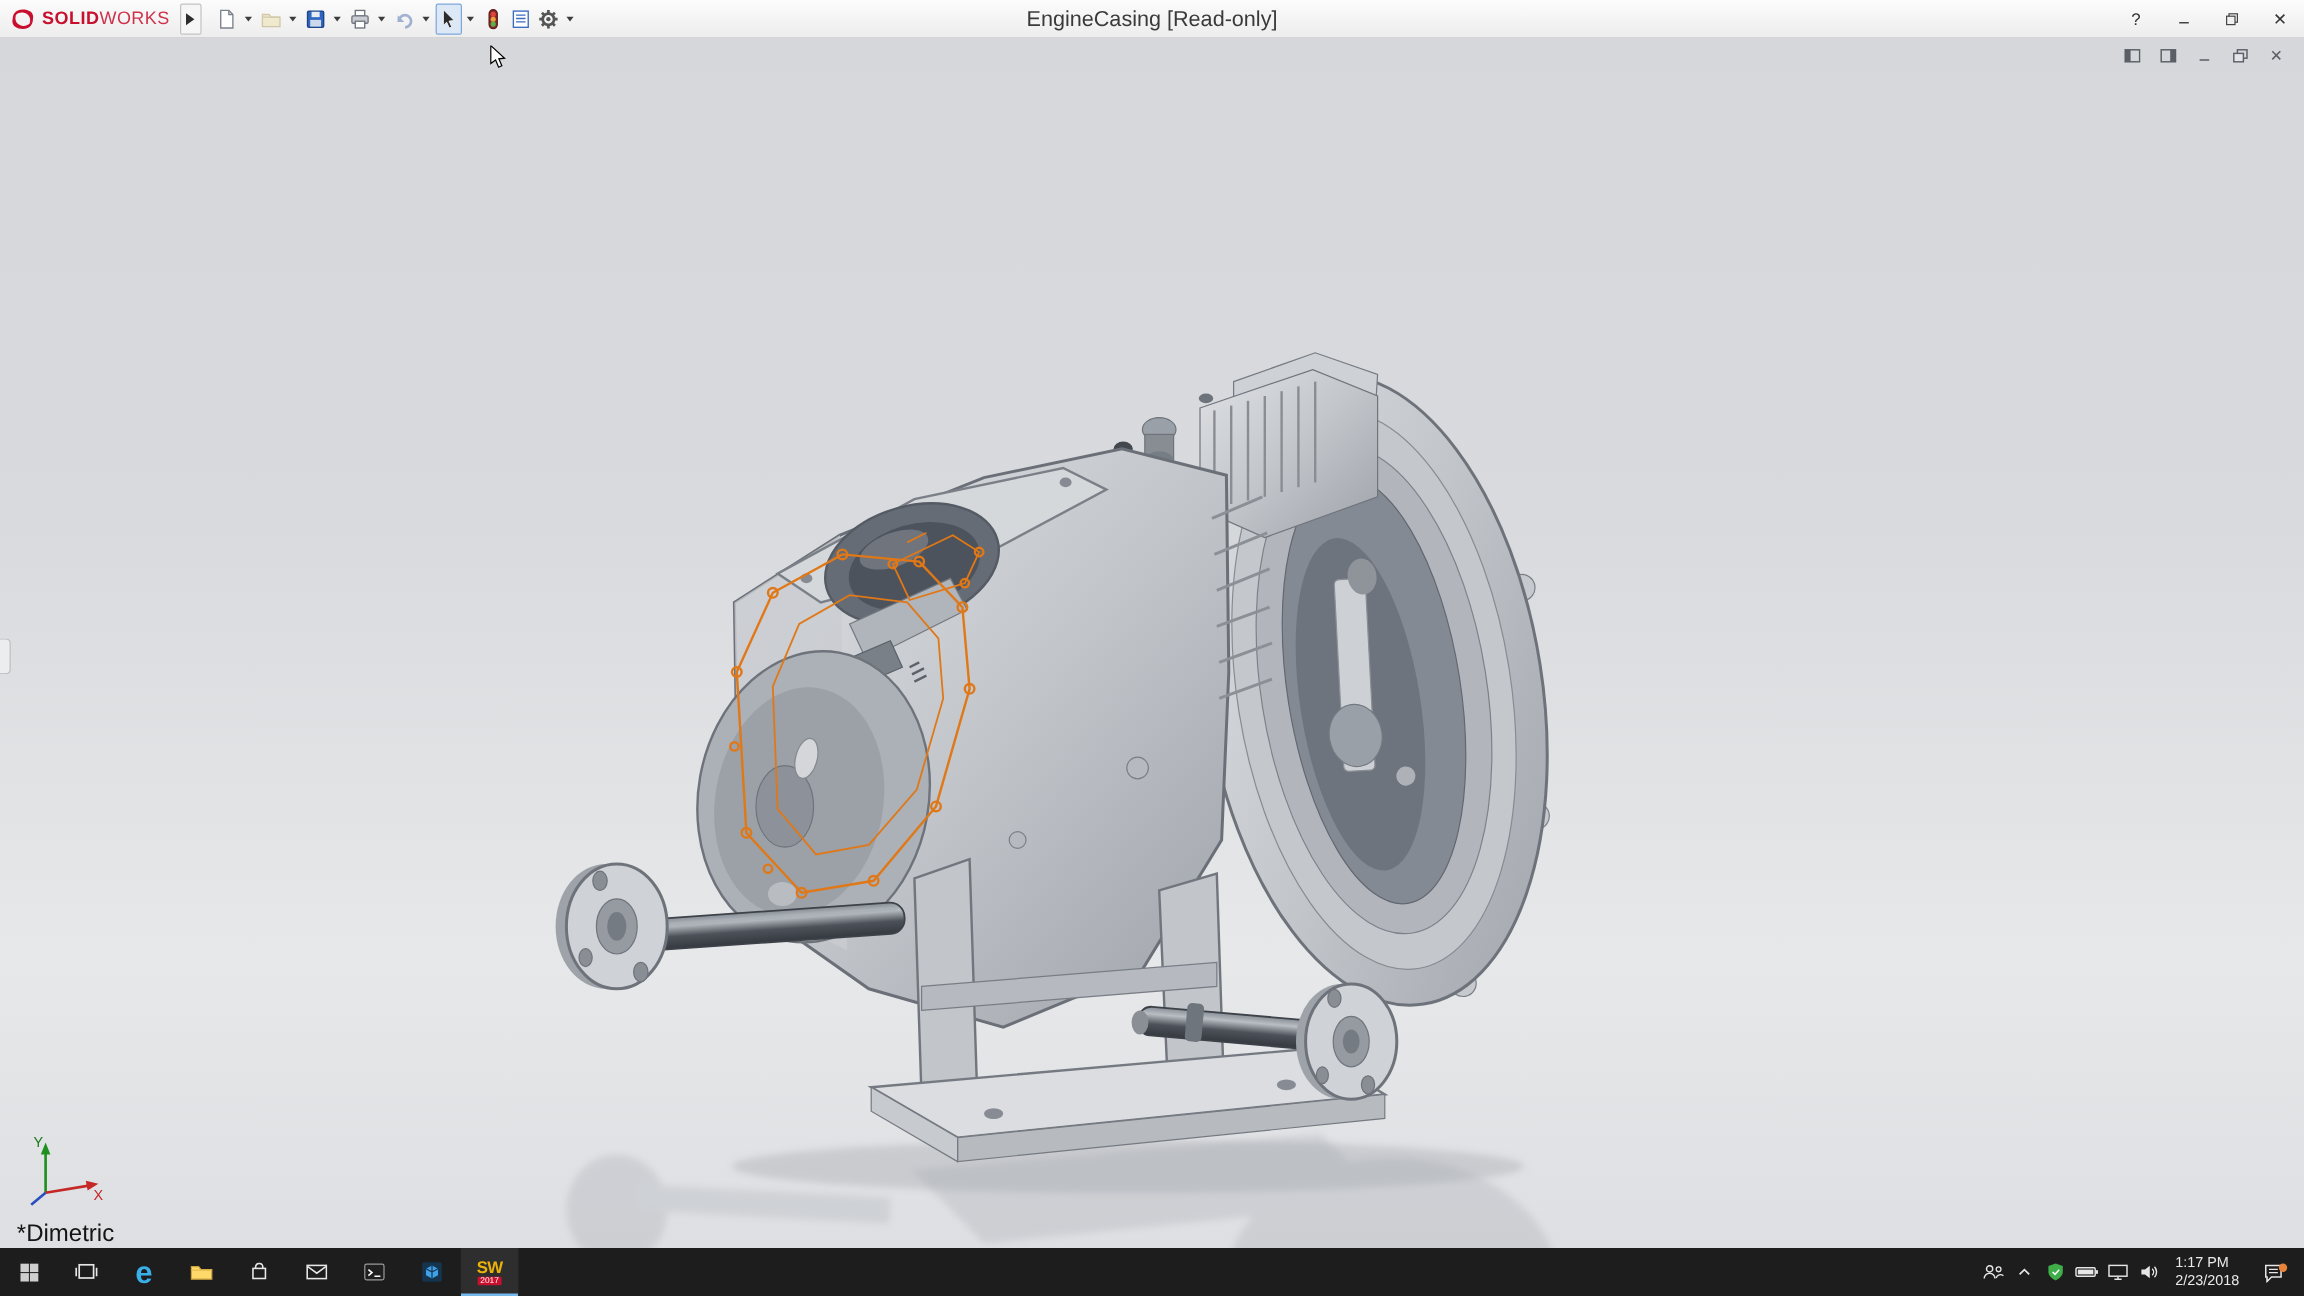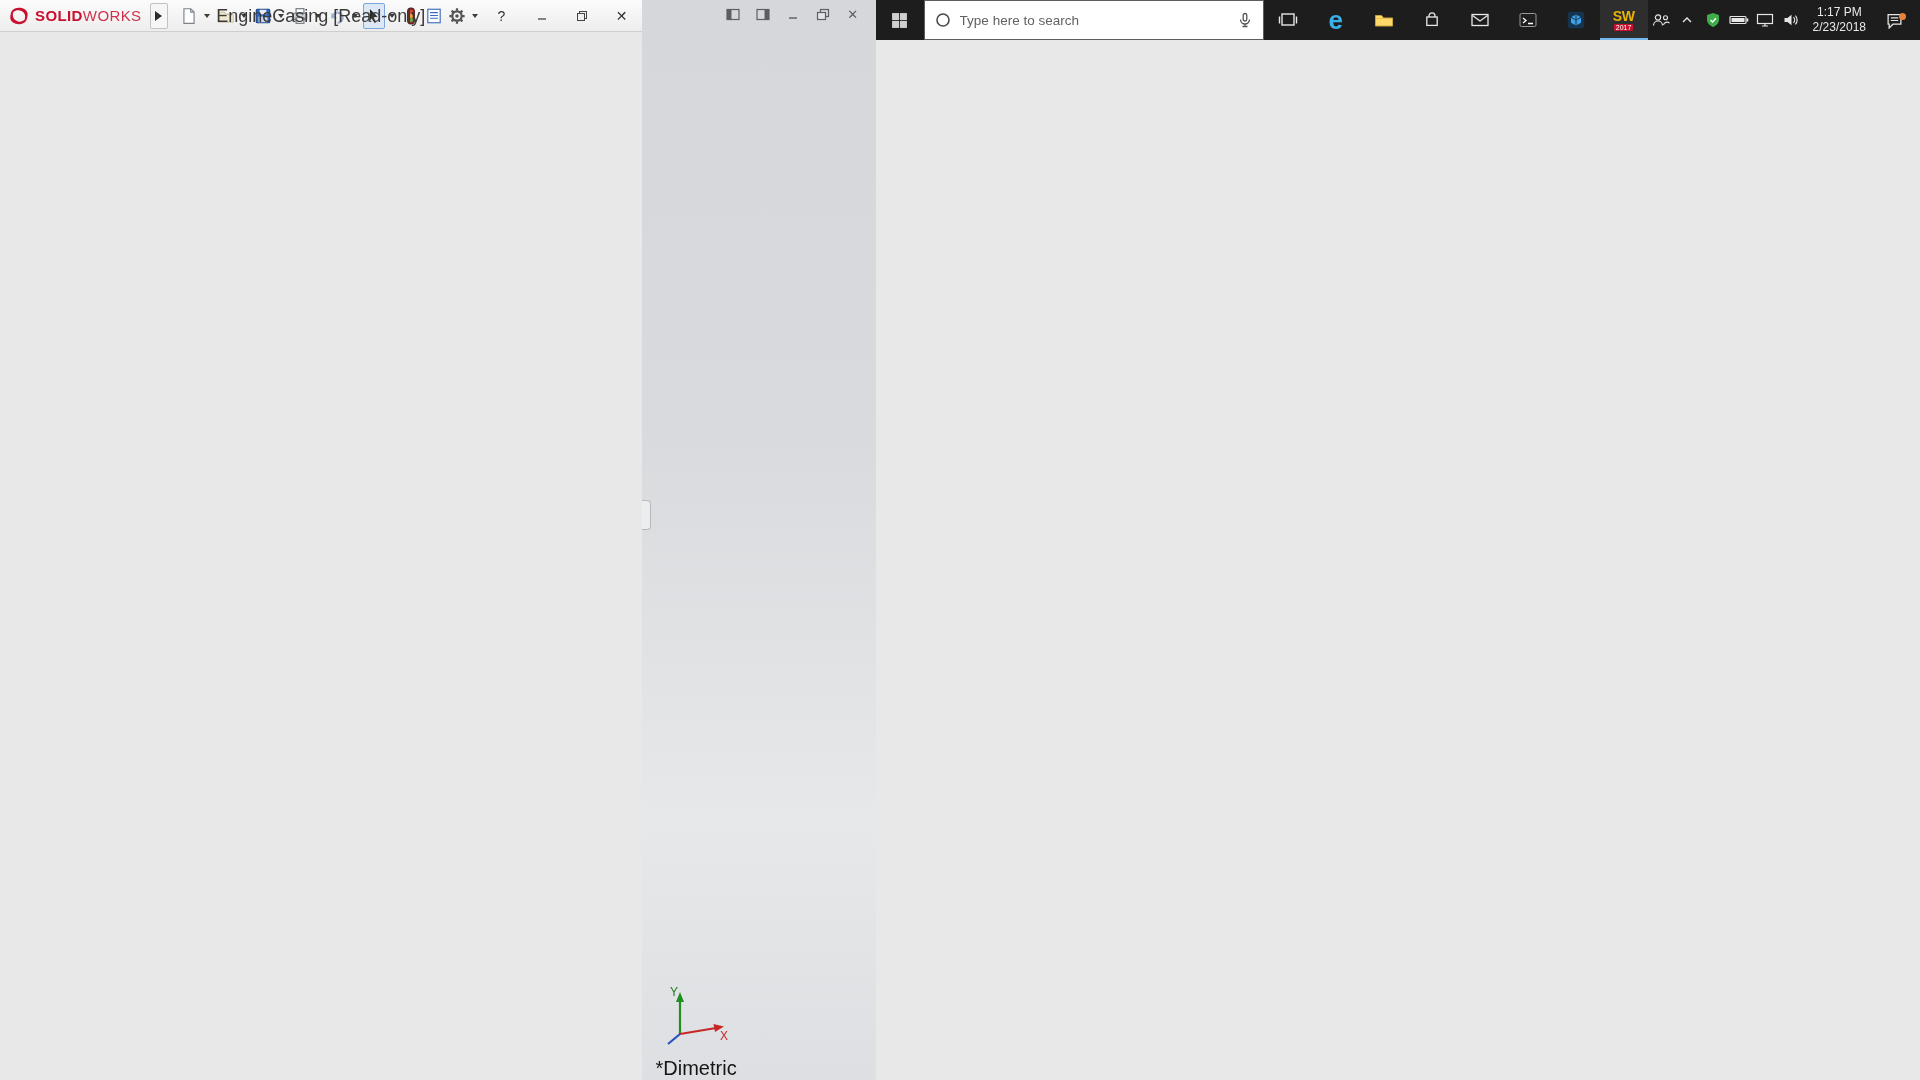--- a/index.html
+++ b/index.html
@@ -1,17 +1,17 @@
 <!DOCTYPE html>
 <html><head>
 <meta charset="utf-8">
 <style>
 *{box-sizing:border-box;margin:0;padding:0}
 html,body{width:1920px;height:1080px;overflow:hidden;font-family:"Liberation Sans",sans-serif}
-.screen{width:1920px;height:1080px;display:flex;flex-direction:row;position:relative;background:#e8e8e8}
+.screen{width:1920px;height:1080px;display:flex;flex-direction:column;position:relative;background:#e8e8e8}
 
 
 .titlebar{flex:0 0 32px;height:32px;background:linear-gradient(#fcfcfc,#ededed);border-bottom:1px solid #cfcfcf;display:flex;align-items:center;position:relative;z-index:5}
 .brand{display:flex;align-items:center;gap:5px;padding:0 8px 0 8px}
 .brand-text{font-size:15px;letter-spacing:.4px;color:#c8102e;white-space:nowrap}
 .brand-text .solid{font-weight:700}
 .brand-text .works{font-weight:400;opacity:.85}
 .flyout-btn{width:18px;height:26px;display:flex;align-items:center;justify-content:center;border:1px solid #c2c2c2;background:#f6f6f6;border-radius:2px;margin-right:10px}
 .tri-right{width:0;height:0;border-top:5px solid transparent;border-bottom:5px solid transparent;border-left:7px solid #2d2d2d}
 .toolbar{display:flex;align-items:center;gap:1px}
@@ -45,21 +45,21 @@
 .searchbox input::placeholder{color:#616161}
 .searchbox svg{flex:0 0 auto}
 .tb-app{width:48px;display:flex;align-items:center;justify-content:center;position:relative}
 .tb-app.active{background:#2e2e2e;box-shadow:inset 0 -2px 0 #76b9ed}
 .edge-e{font-size:26px;font-weight:700;color:#3ab0ea;line-height:1}
 .sw-tile{display:flex;flex-direction:column;align-items:center;line-height:1}
 .sw-txt{color:#eab308;font-weight:800;font-size:14px;letter-spacing:-.5px}
 .sw-yr{font-size:7px;background:#c8102e;color:#fff;padding:0 2px;border-radius:1px;margin-top:1px}
 .tray{margin-left:auto;display:flex;align-items:center}
 .tray-ic{width:26px;height:40px;display:flex;align-items:center;justify-content:center}
-.clock{display:flex;flex-direction:column;justify-content:center;align-items:center;font-size:12px;line-height:15px;padding:0 9px;text-align:right}
+.clock{display:flex;flex-direction:column;justify-content:center;align-items:flex-start;font-size:12px;line-height:15px;padding:0 9px;text-align:right}
 .action-btn{width:38px;display:flex;align-items:center;justify-content:center;position:relative}
 .badge-dot{position:absolute;right:7px;bottom:9px;width:7px;height:7px;border-radius:50%;background:#e8833a}
 .show-desktop{width:7px;border-left:1px solid #3d3d3d}
 </style>
 </head>
 <body>
 
 <div class="screen">
 
   <header class="titlebar">
@@ -376,30 +376,20 @@
 
   <footer class="taskbar">
     <div class="tb-start">
       <svg viewBox="0 0 16 16">
           <rect x="1" y="1" width="6.6" height="6.6" fill="#cfcfcf"></rect>
           <rect x="8.4" y="1" width="6.6" height="6.6" fill="#cfcfcf"></rect>
           <rect x="1" y="8.4" width="6.6" height="6.6" fill="#cfcfcf"></rect>
           <rect x="8.4" y="8.4" width="6.6" height="6.6" fill="#cfcfcf"></rect>
         </svg>
     </div>
-    <div class="searchbox">
-      <svg width="16" height="16" viewBox="0 0 16 16">
-          <circle cx="8" cy="8" r="6" fill="none" stroke="#4a4a4a" stroke-width="1.6"></circle>
-        </svg>
-      <input readonly="" placeholder="Type here to search" style="">
-      <svg width="16" height="16" viewBox="0 0 16 16">
-          <rect x="6.2" y="1.5" width="3.6" height="7.5" rx="1.8" fill="none" stroke="#555" stroke-width="1.3"></rect>
-          <path d="M3.5 7.5 a4.5 4.5 0 0 0 9 0 M8 12 v2.5 M5.5 14.5 h5" fill="none" stroke="#555" stroke-width="1.3"></path>
-        </svg>
-    </div>
     <div class="tb-app">
       <svg width="20" height="16" viewBox="0 0 20 16">
           <rect x="4" y="2" width="12" height="11" fill="none" stroke="#e6e6e6" stroke-width="1.4"></rect>
           <path d="M1.5 4.5 v7 M18.5 4.5 v7" stroke="#e6e6e6" stroke-width="1.4"></path>
         </svg>
     </div>
     <div class="tb-app">
         <span class="edge-e">e</span>
       </div>
     <div class="tb-app">

